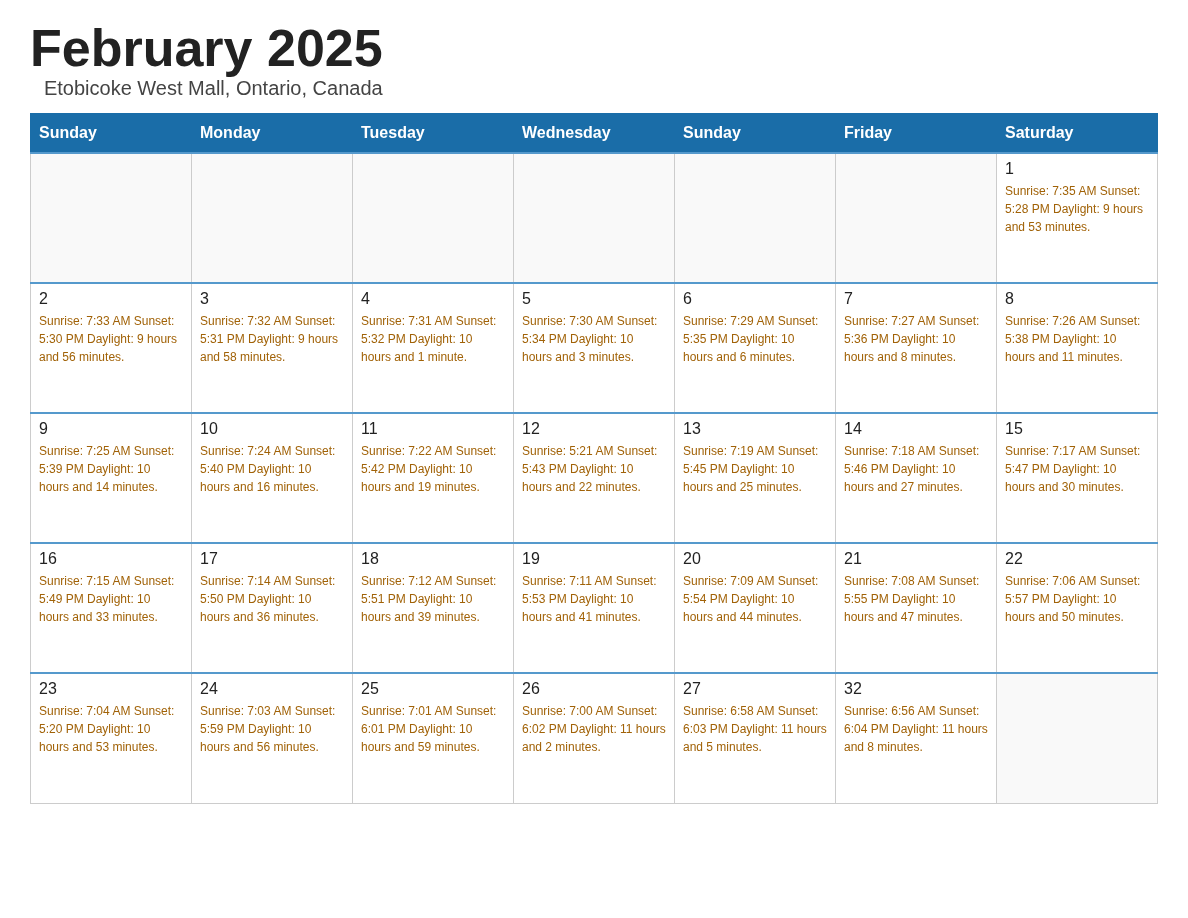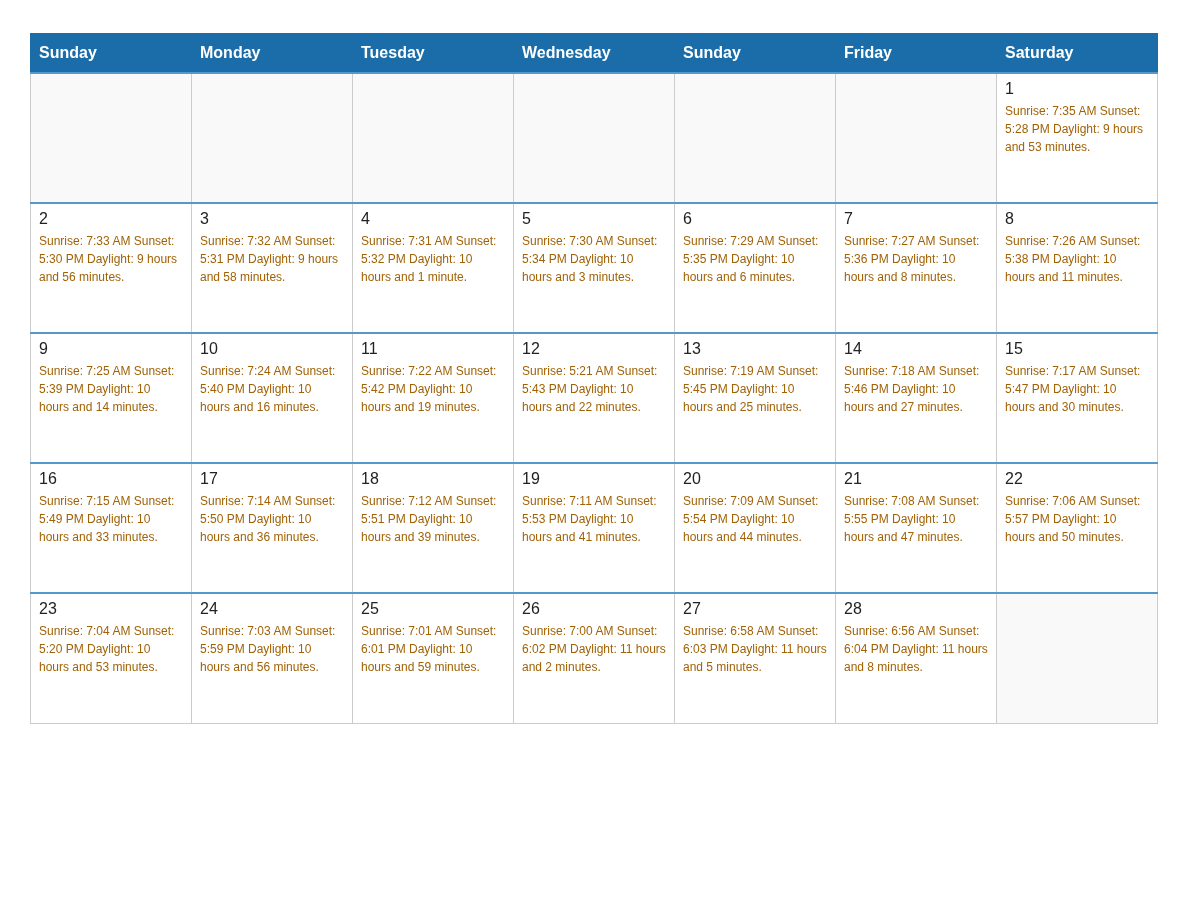--- a/index.html
+++ b/index.html
@@ -105,20 +105,24 @@
       font-style: italic;
     }
     .calendar tr.week-row td {
       border-top: 2px solid #5599cc;
     }
   </style>
 </head>
 <body>
 
 <div class="header">
+  <div class="title-block">
+    <h1>February 2025</h1>
+    <h2>Etobicoke West Mall, Ontario, Canada</h2>
+  </div>
 </div>
 
 <table class="calendar">
   <thead>
     <tr>
       <th>Sunday</th>
       <th>Monday</th>
       <th>Tuesday</th>
       <th>Wednesday</th>
       <th>Sunday</th>
@@ -325,21 +329,21 @@
 and 2 minutes.</div>
         </td>
         <td>
           <span class="day-number">27</span>
           <div class="day-info">Sunrise: 6:58 AM
 Sunset: 6:03 PM
 Daylight: 11 hours
 and 5 minutes.</div>
         </td>
         <td>
-          <span class="day-number">28</span>
+          <span class="day-number">32</span>
           <div class="day-info">Sunrise: 6:56 AM
 Sunset: 6:04 PM
 Daylight: 11 hours
 and 8 minutes.</div>
         </td>
         <td class="empty"></td>
       </tr>
     </tbody>
 </table>
 

